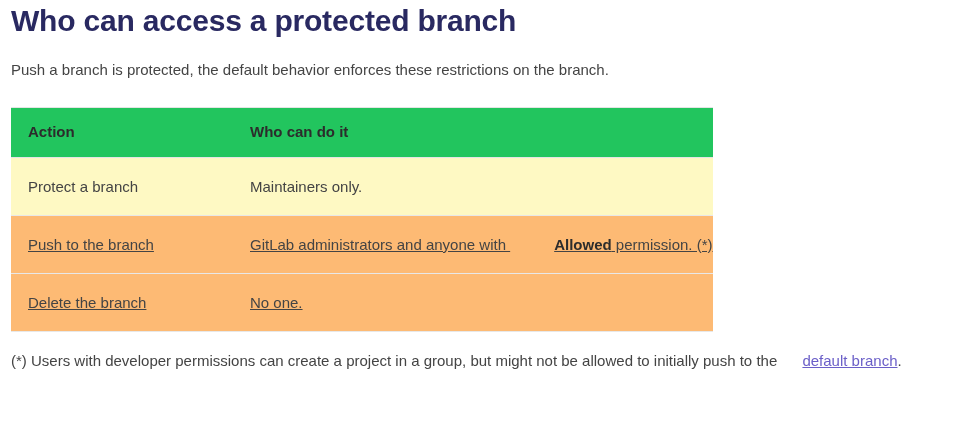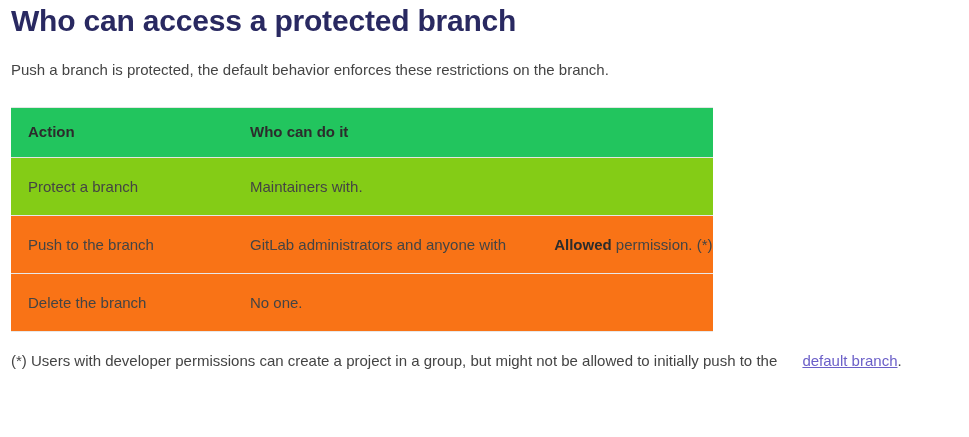--- a/index.html
+++ b/index.html
@@ -58,24 +58,25 @@
     line-height: 18px;
   }
   .access-table tbody td {
     border-bottom: 1px solid #e8e8e8;
     color: #444444;
     padding: 19px 0 19px 17px;
     line-height: 19px;
     vertical-align: middle;
   }
   .access-table tbody tr.row-odd td {
-    background: #84cc16;
+    background: #fef9c3;
   }
   .access-table tbody tr.row-even td {
-    background: #f97316;
+    background: #fdba74;
+    text-decoration: underline;
   }
   .access-table tbody td.cell-who {
     padding-left: 0;
   }
   .access-table thead th.head-who {
     padding-left: 0;
   }
   .cell-who .who-inner,
   .head-who .who-inner {
     display: block;
@@ -119,21 +120,21 @@
         <th class="head-action">Action</th>
         <th class="head-who">
             <span class="who-inner">Who can do it</span>
           </th>
       </tr>
     </thead>
     <tbody>
       <tr class="row-odd">
         <td class="cell-action">Protect a branch</td>
         <td class="cell-who">
-            <span class="who-inner"><span>Maintainers with.</span><span class="strong-inline"></span><span></span></span>
+            <span class="who-inner"><span>Maintainers only.</span><span class="strong-inline"></span><span></span></span>
           </td>
       </tr>
       <tr class="row-even">
         <td class="cell-action">Push to the branch</td>
         <td class="cell-who">
             <span class="who-inner"><span>GitLab administrators and anyone with </span><span class="strong-inline">Allowed</span><span> permission. (*)</span></span>
           </td>
       </tr>
       <tr class="row-even">
         <td class="cell-action">Delete the branch</td>

